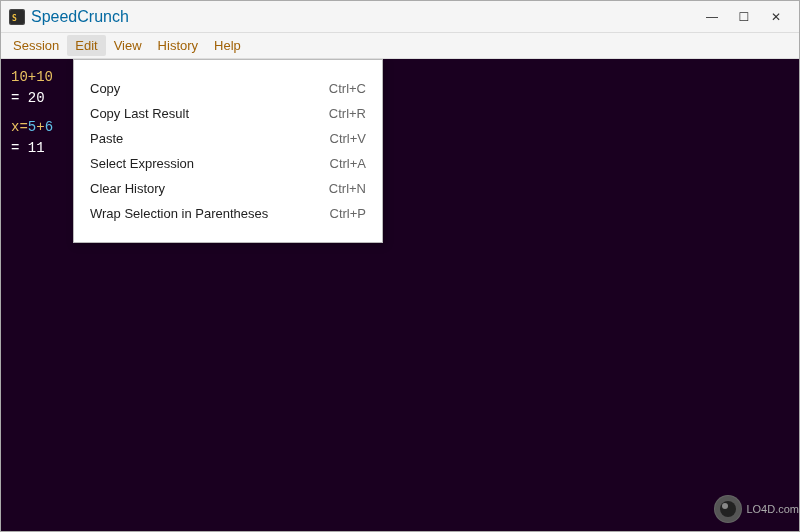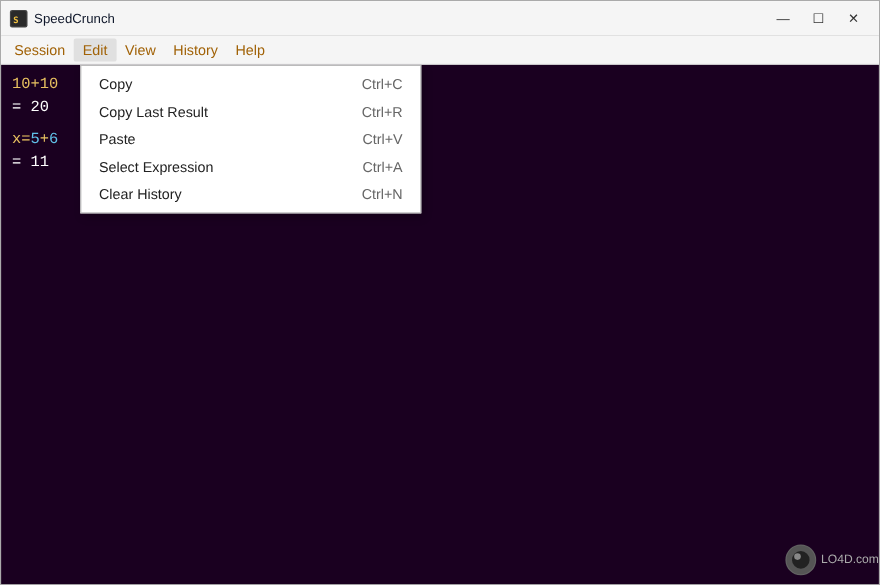--- a/index.html
+++ b/index.html
@@ -29,22 +29,22 @@
       height: 16px;
       margin-right: 6px;
       background: #444;
       border-radius: 2px;
       display: flex; align-items: center; justify-content: center;
       font-size: 10px; color: #fff; font-weight: bold;
     }
 
     .title-bar-title {
       flex: 1;
-      font-size: 12px;
-      color: #0f172a;
+      font-size: 16px;
+      color: #0369a1;
     }
 
     .title-bar-buttons {
       display: flex;
       gap: 2px;
     }
 
     .title-btn {
       width: 30px;
       height: 22px;
@@ -100,21 +100,21 @@
     
     .dropdown-menu {
       position: absolute;
       top: 0;
       left: 72px;
       background: #fff;
       border: 1px solid #bbb;
       box-shadow: 2px 2px 8px rgba(0,0,0,0.3);
       min-width: 310px;
       z-index: 100;
-      padding: 4px 0;
+      padding: 16px 0;
     }
 
     .dropdown-item {
       display: flex;
       align-items: center;
       justify-content: space-between;
       padding: 5px 16px;
       font-size: 13px;
       color: #222;
       cursor: pointer;
@@ -210,20 +210,24 @@
         <span class="shortcut">Ctrl+V</span>
       </div>
       <div class="dropdown-item">
         <span>Select Expression</span>
         <span class="shortcut">Ctrl+A</span>
       </div>
       <div class="dropdown-item">
         <span>Clear History</span>
         <span class="shortcut">Ctrl+N</span>
       </div>
+      <div class="dropdown-item">
+        <span>Wrap Selection in Parentheses</span>
+        <span class="shortcut">Ctrl+P</span>
+      </div>
     </div>
 
     <div class="lo4d-badge">
       <div class="lo4d-logo">
         <svg width="28" height="28" viewBox="0 0 28 28">
           <circle cx="14" cy="14" r="13" fill="#555"></circle>
           <circle cx="14" cy="14" r="8" fill="#222"></circle>
           <circle cx="11" cy="11" r="3" fill="#888"></circle>
         </svg>
       </div>

